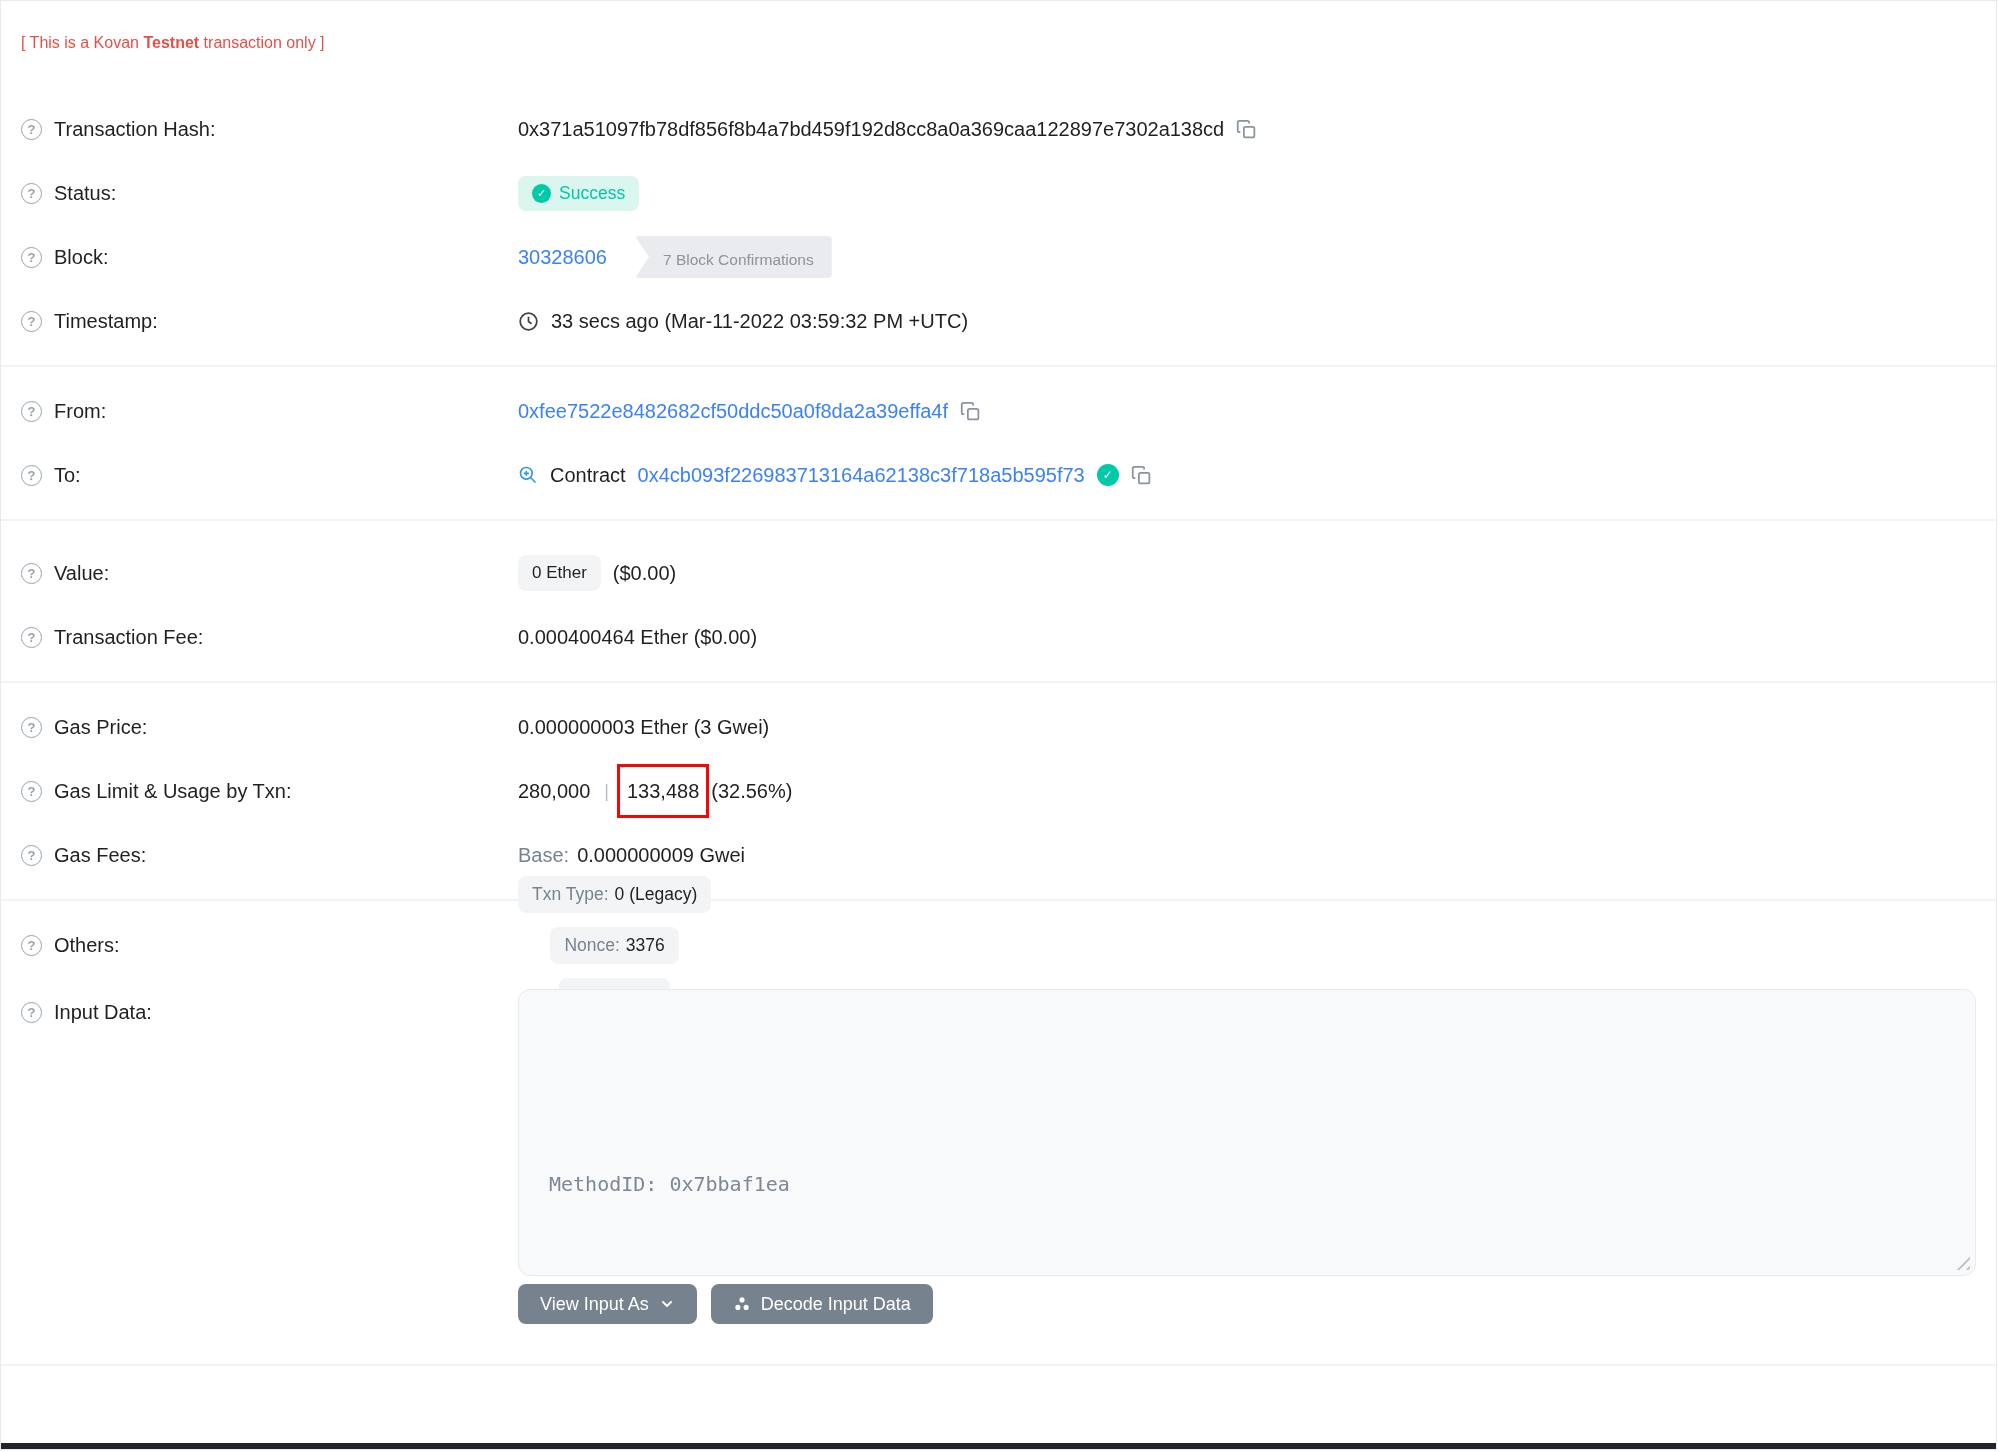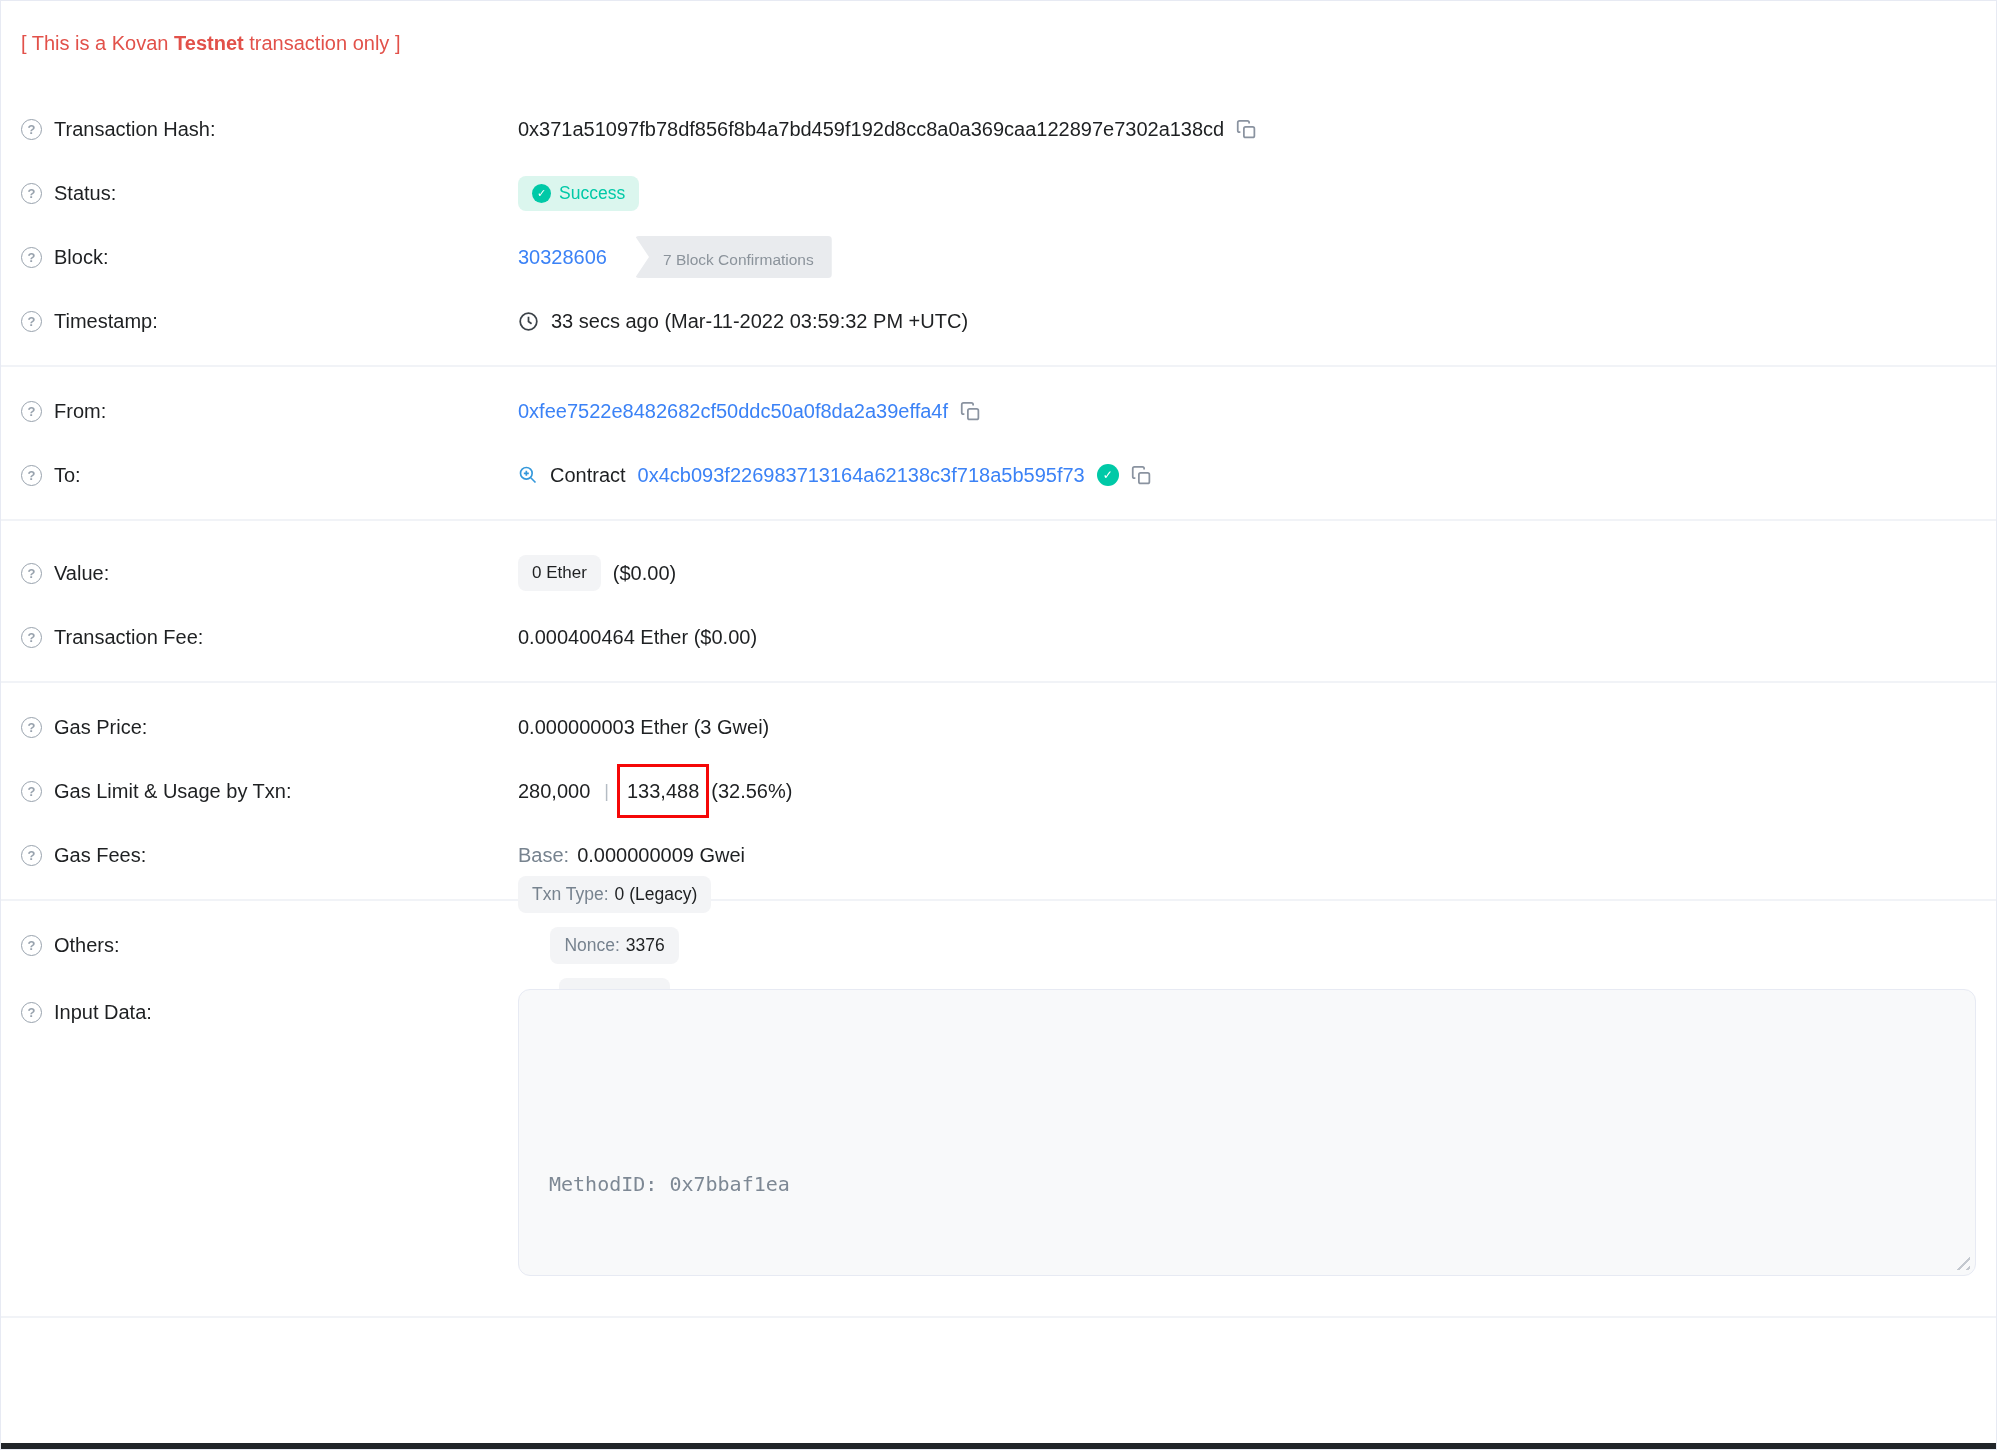--- a/index.html
+++ b/index.html
@@ -9,21 +9,21 @@
 
   
   .tabbar { display:flex; align-items:stretch; height:60px; border-bottom:2px solid #e9ecf1; padding:0 14px 0 6px; }
   .tab { display:flex; align-items:center; padding:0 25px; font-size:20px; font-weight:600; color:#5a6269; position:relative; cursor:pointer; text-decoration:none; }
   .tab.active { color:#3498db; font-weight:700; }
   .tab.active::after { content:""; position:absolute; left:0; right:0; bottom:-2px; height:5px; background:#3498db; }
   .kebab { margin-left:auto; align-self:center; width:36px; height:36px; background:#eef0f2; border-radius:8px; display:flex; flex-direction:column; align-items:center; justify-content:center; gap:4px; cursor:pointer; border:none; }
   .kebab i { width:5px; height:5px; border-radius:50%; background:#596066; }
 
   
-  .notice { margin:28px 20px 0; font-size:20px; color:#e2514a; line-height:28px; }
+  .notice { margin:28px 20px 0; font-size:16px; color:#e2514a; line-height:28px; }
   .notice b { font-weight:700; }
 
   
   .group { }
   .g1 { margin-top:40px; }
   .g3 { padding-top:8px; }
   hr.sep { border:none; border-top:2px solid #f1f3f7; margin:12px 0; }
   .row { display:flex; align-items:center; height:64px; padding:0 20px; }
   .row .label { width:497px; flex:none; display:flex; align-items:center; gap:12px; font-size:20px; color:#1e2022; }
   .row .value { display:flex; align-items:center; gap:12px; font-size:20px; }
@@ -299,17 +299,33 @@
       
       
       
       
       
       
       <div class="resize-handle"></div>
     </div>
   </div>
 
+  <div class="btnrow">
+    <button class="btn">
+      <span>View Input As</span>
+      <svg class="ic" width="16" height="16" viewBox="0 0 24 24" fill="none" stroke="#fff" stroke-width="3" stroke-linecap="round" stroke-linejoin="round">
+          <path d="m6 9 6 6 6-6"></path>
+        </svg>
+    </button>
+    <button class="btn">
+      <svg class="ic" width="18" height="18" viewBox="0 0 24 24" fill="#fff">
+          <circle cx="12" cy="6.5" r="3.4"></circle>
+          <circle cx="6.5" cy="16.5" r="3.4"></circle>
+          <circle cx="17.5" cy="16.5" r="3.4"></circle>
+        </svg>
+      <span>Decode Input Data</span>
+    </button>
+  </div>
 
   <hr class="final">
 
   <div class="footer-bar"></div>
 </div>
 
 </body></html>

